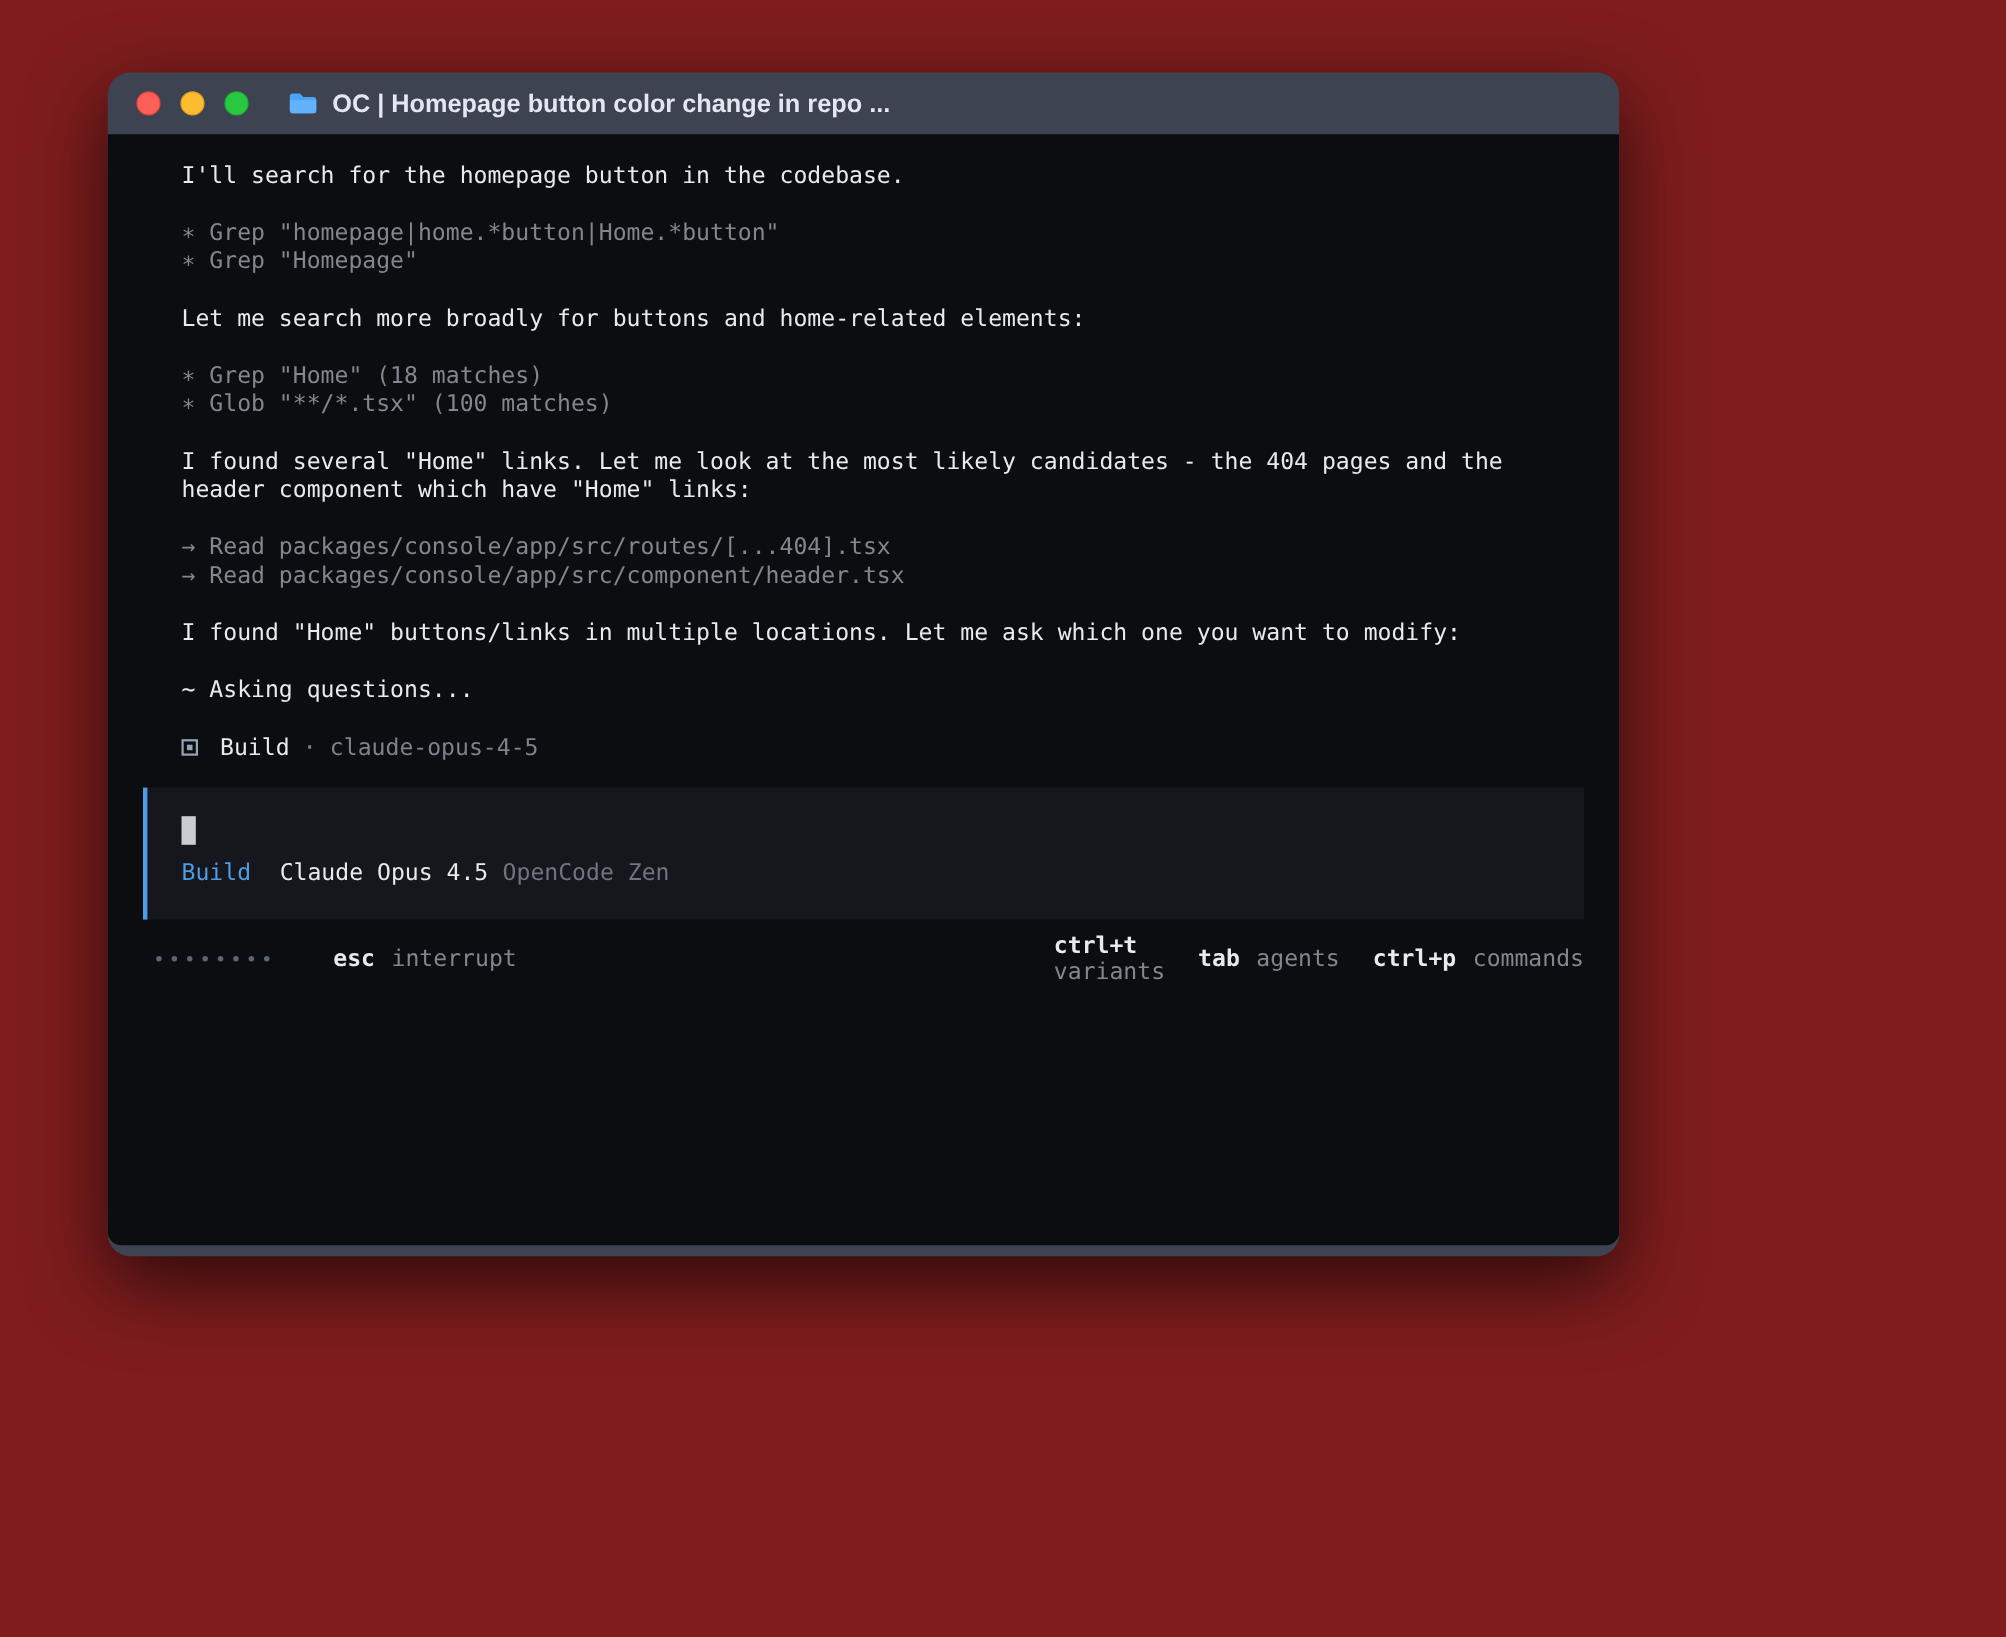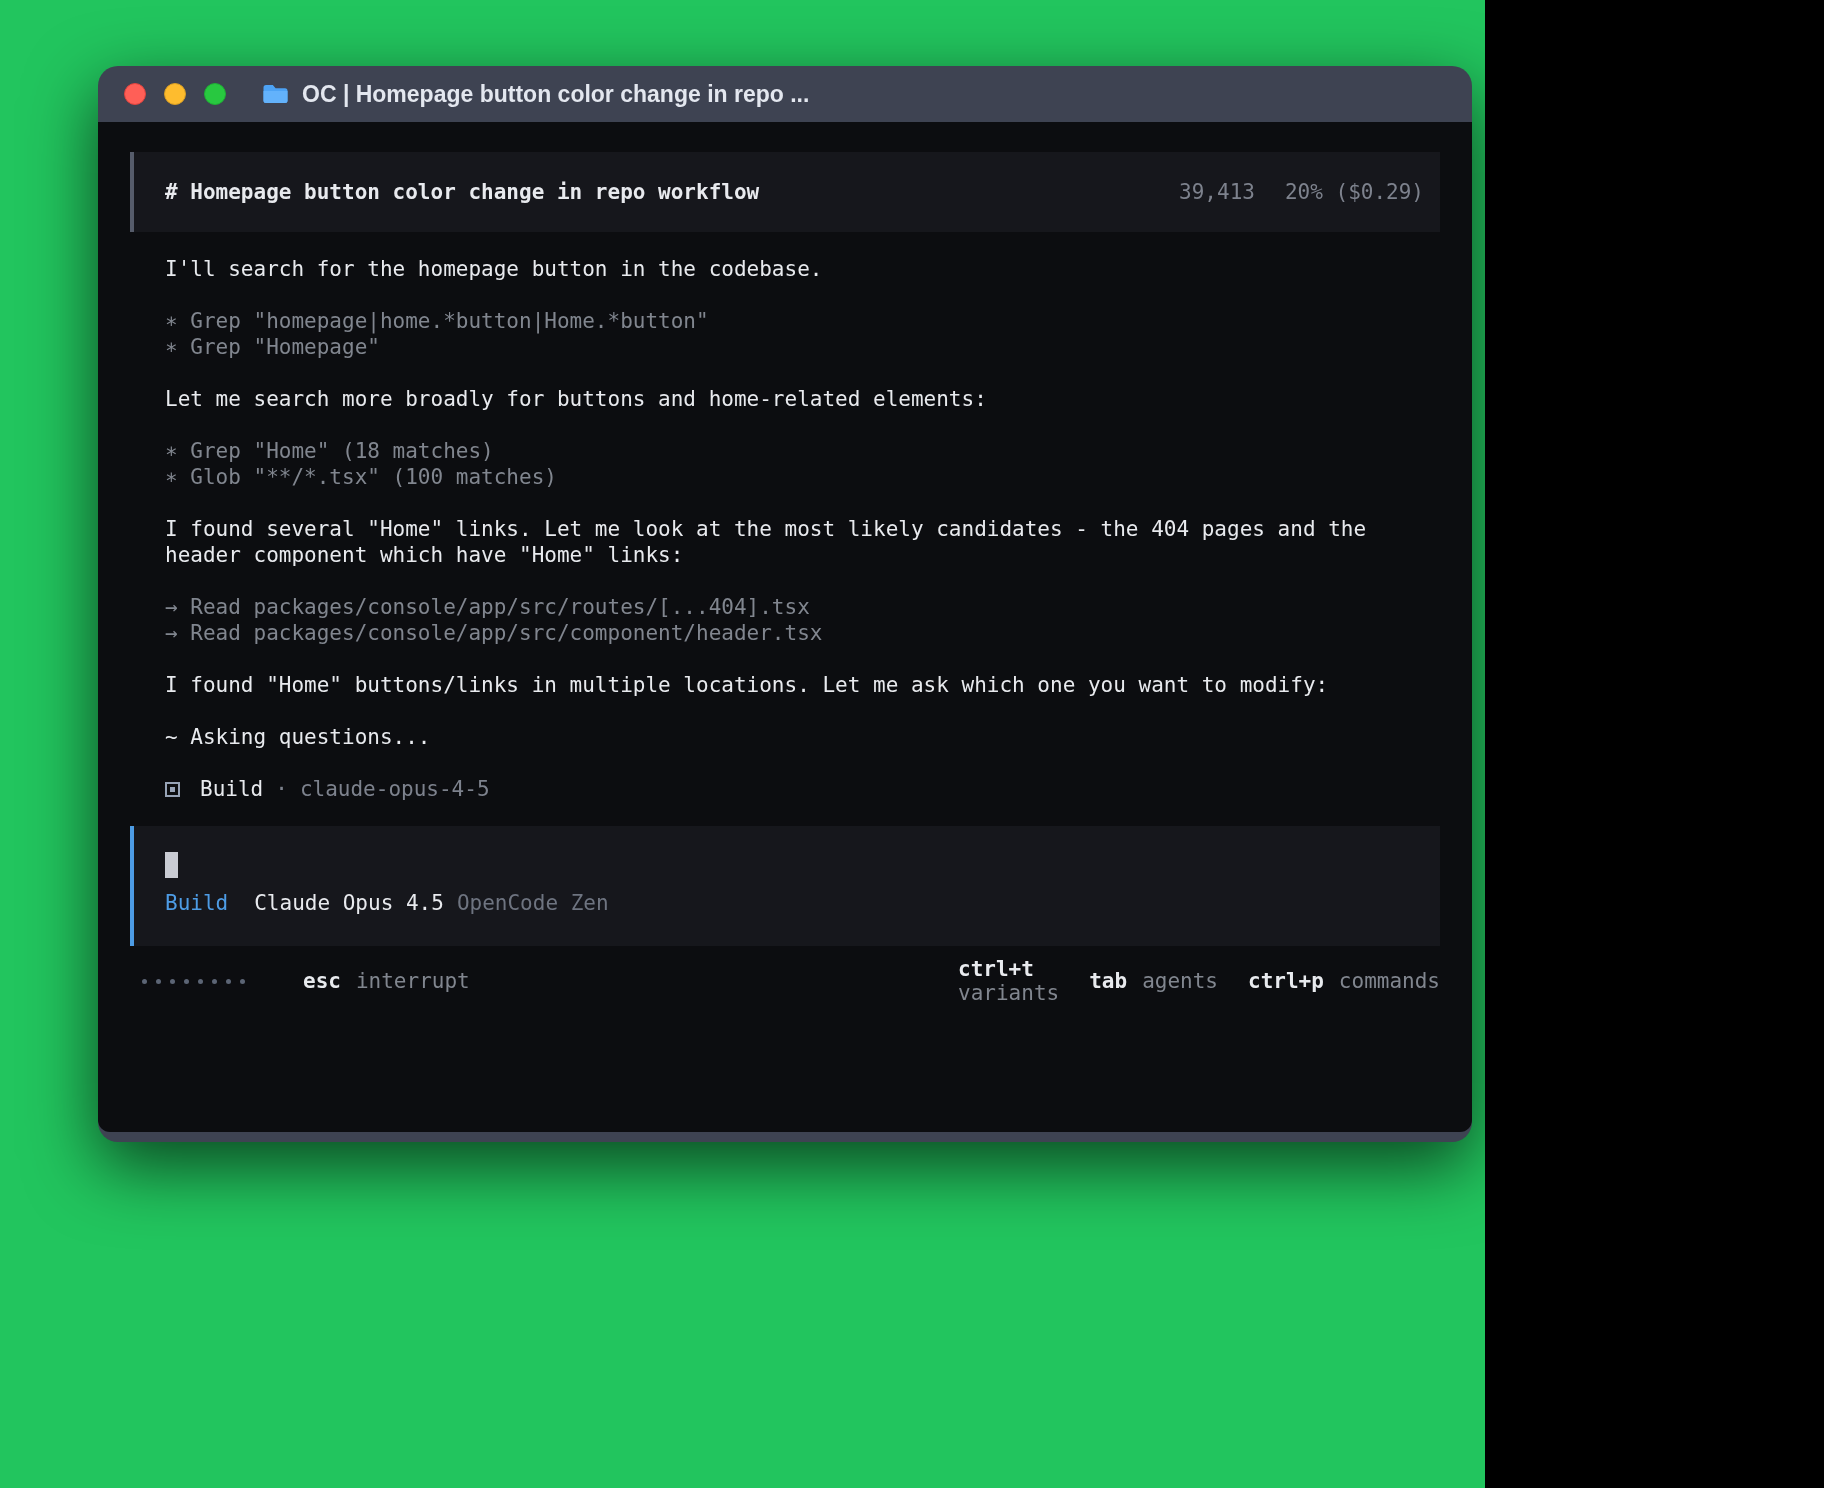--- a/index.html
+++ b/index.html
@@ -1,20 +1,20 @@
 <!DOCTYPE html>
 <html><head>
 <meta charset="utf-8">
 <style>
   * { margin:0; padding:0; box-sizing:border-box; }
   html,body { background:#000; }
   .page {
     position:relative;
-    width:1485px; height:1488px;
-    background:#22c55e;
+    width:1824px; height:1488px;
+    background:#7f1d1d;
     overflow:hidden;
     font-family:"DejaVu Sans Mono","Liberation Mono",monospace;
   }
   .window {
     position:absolute; left:98px; top:66px;
     width:1374px; height:1076px;
     background:#3e4352;
     border-radius:20px;
     overflow:hidden;
     box-shadow:0 24px 70px rgba(0,0,0,0.65);
@@ -133,27 +133,20 @@
         <svg width="27" height="22" viewBox="0 0 27 22">
           <path d="M1.5 4.5 a2.5 2.5 0 0 1 2.5-2.5 h6.8 l2.8 3.2 h9.4 a2.5 2.5 0 0 1 2.5 2.5 v9.8 a2.5 2.5 0 0 1 -2.5 2.5 h-19 a2.5 2.5 0 0 1 -2.5-2.5 Z" fill="#4da3f5"></path>
           <path d="M1.5 8 h24 v9.5 a2.5 2.5 0 0 1 -2.5 2.5 h-19 a2.5 2.5 0 0 1 -2.5-2.5 Z" fill="#63b2fb"></path>
         </svg>
       </span>
       <span class="window-title">OC | Homepage button color change in repo ...</span>
     </div>
 
     <div class="terminal">
 
-      <div class="header-block">
-        <span class="header-title"># Homepage button color change in repo workflow</span>
-        <span class="header-stats">
-          <span class="tokens">39,413</span>
-          <span class="usage">20% ($0.29)</span>
-        </span>
-      </div>
 
 
       <div class="lines">
         <div class="line white">I'll search for the homepage button in the codebase.</div>
         <div class="gap"></div>
         <div class="line dim">∗ Grep "homepage|home.*button|Home.*button"</div>
         <div class="line dim">∗ Grep "Homepage"</div>
         <div class="gap"></div>
         <div class="line white">Let me search more broadly for buttons and home-related elements:</div>
         <div class="gap"></div>

